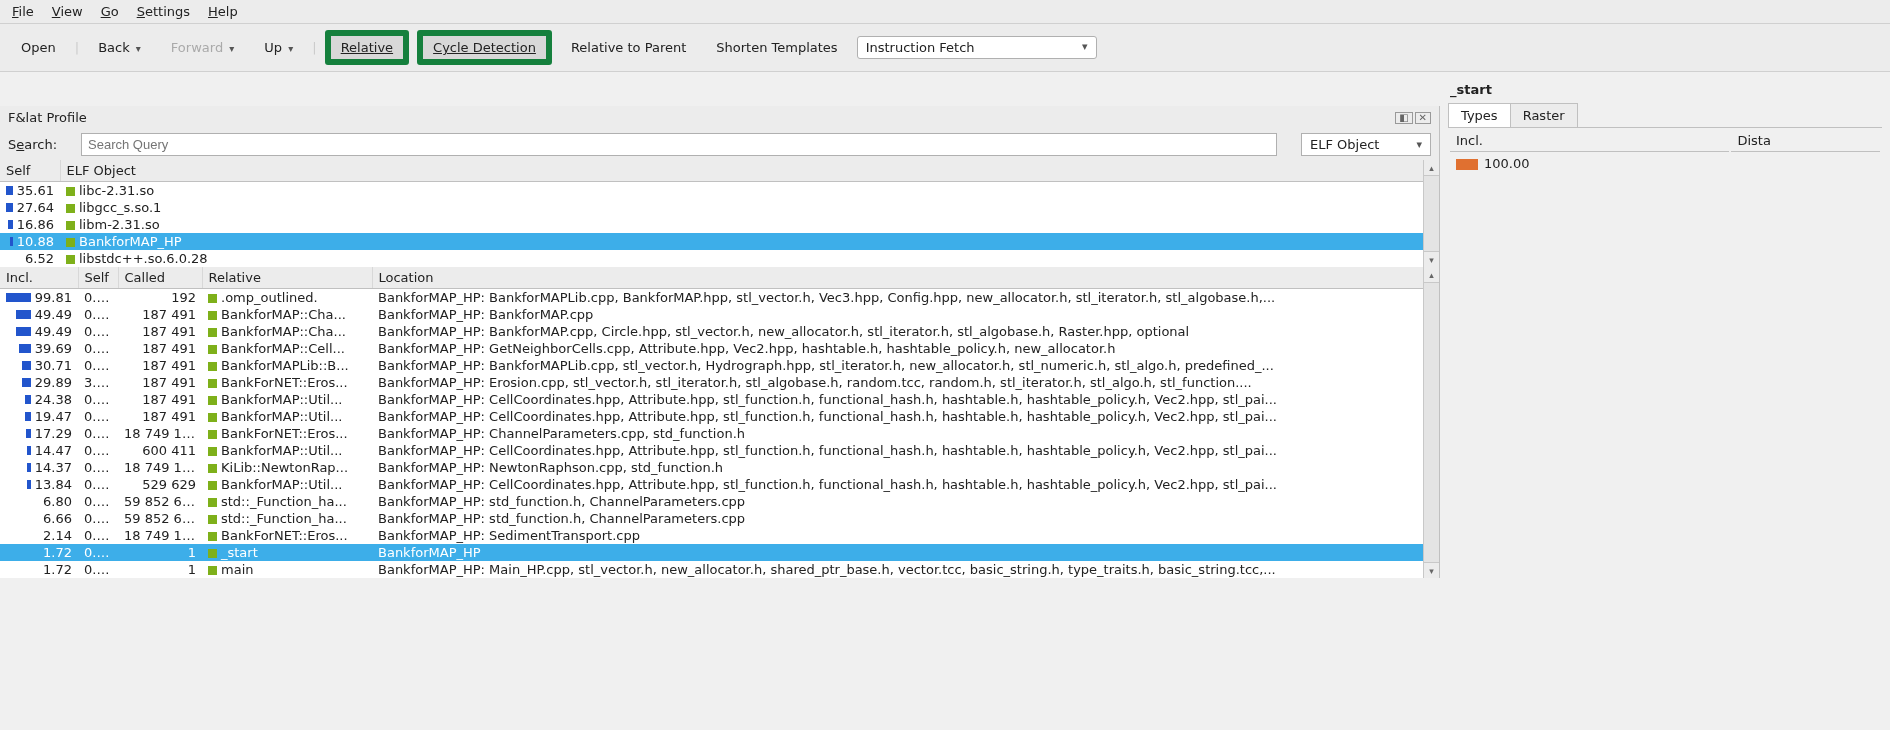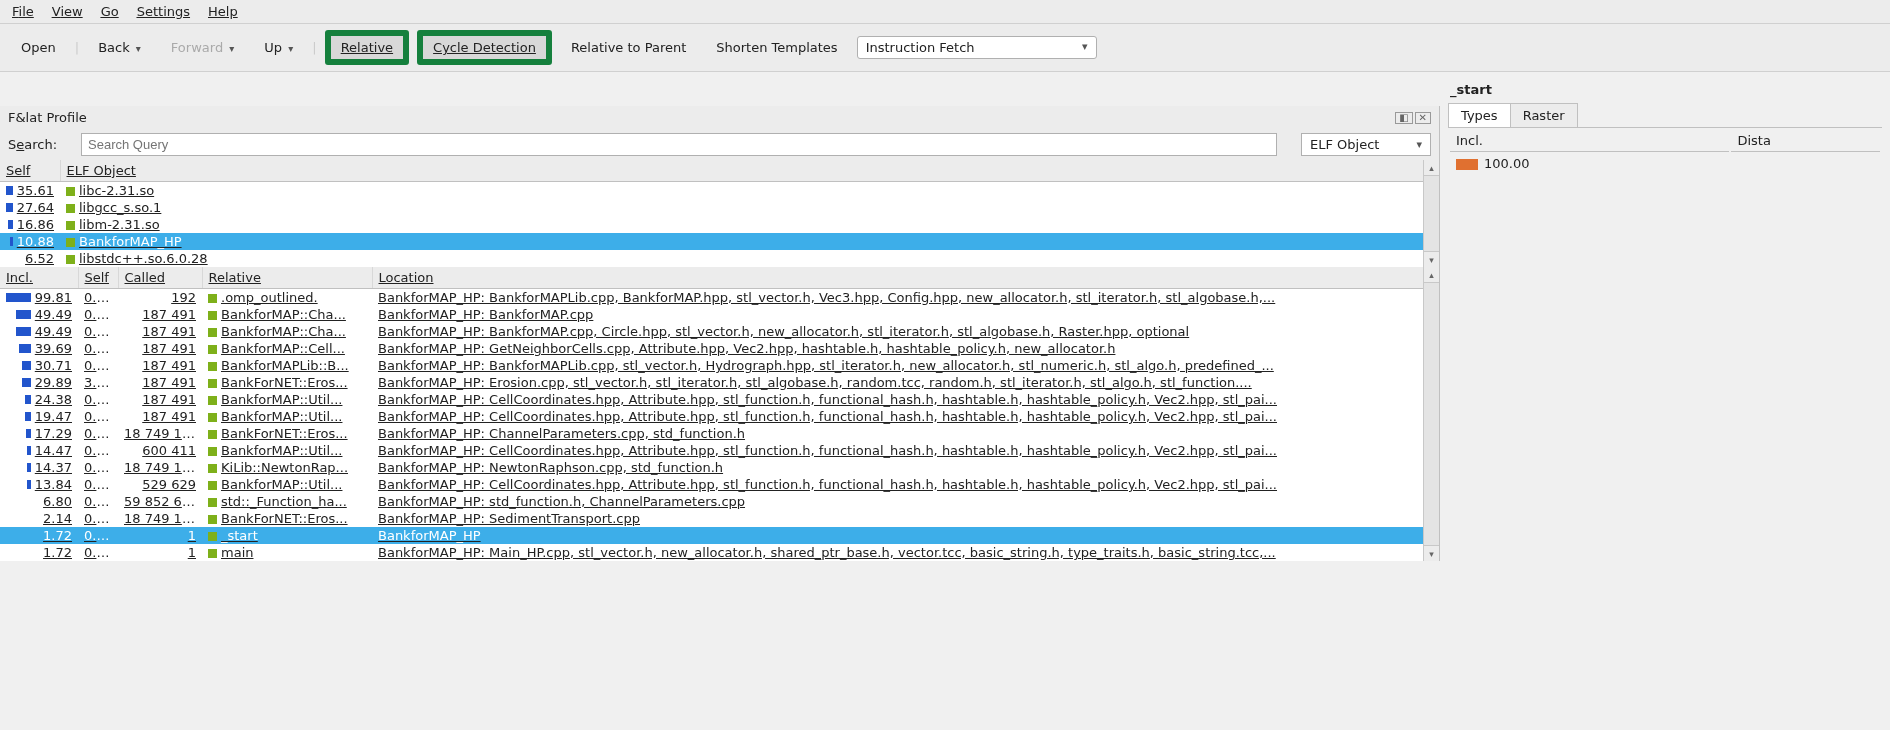--- a/index.html
+++ b/index.html
@@ -1,18 +1,18 @@
 <!DOCTYPE html>
 <html><head>
 <meta charset="utf-8">
 <style>
 * { box-sizing: border-box; margin: 0; padding: 0; }
 body { font-family: "DejaVu Sans", "Liberation Sans", sans-serif; font-size: 13px; background: #f0f0f0; color: #222; width: 1890px; }
 .menubar { display: flex; gap: 18px; padding: 4px 12px; background: #ececec; border-bottom: 1px solid #d0d0d0; }
-.menubar span { cursor: default; text-decoration: underline; }
+.menubar span { cursor: default; }
 .menubar span u { text-decoration: underline; }
 .toolbar { display: flex; align-items: center; gap: 8px; padding: 6px 10px; background: #ececec; border-bottom: 1px solid #d0d0d0; }
 .btn { padding: 4px 10px; border: 1px solid transparent; border-radius: 3px; background: transparent; cursor: default; font-size: 13px; }
 .btn.disabled { color: #aaa; }
 .btn.active { background: #d8d8d8; border: 6px solid #15803d; text-decoration: underline; }
 .dropdown-arrow { font-size: 10px; color: #555; margin-left: 2px; }
 .combo { border: 1px solid #b0b0b0; background: #fff; padding: 3px 24px 3px 8px; border-radius: 3px; position: relative; min-width: 240px; }
 .combo::after { content: "▾"; position: absolute; right: 8px; top: 3px; font-size: 11px; color: #555; }
 .main-wrap { display: flex; }
 .left-panel { flex: 0 0 1440px; display: flex; flex-direction: column; border-right: 1px solid #c0c0c0; margin-top: 34px; }
@@ -26,21 +26,21 @@
 .filter-combo { border: 1px solid #b0b0b0; background: #fff; padding: 3px 24px 3px 8px; position: relative; min-width: 130px; }
 .filter-combo::after { content: "▾"; position: absolute; right: 8px; top: 4px; font-size: 11px; color: #555; }
 .table { width: 100%; border-collapse: collapse; font-size: 13px; table-layout: fixed; }
 .table th { text-align: left; padding: 3px 6px; background: #ececec; border-bottom: 1px solid #c0c0c0; border-right: 1px solid #d8d8d8; font-weight: normal; }
 .table td { padding: 1px 6px; white-space: nowrap; overflow: hidden; text-overflow: ellipsis; }
 .table tr.selected td { background: #3daee9; color: #fff; }
 .num { text-align: right; font-variant-numeric: tabular-nums; }
 .bar-cell { display: flex; align-items: center; gap: 4px; justify-content: flex-end; }
 .bar { display: inline-block; height: 9px; background: #2255cc; }
 .sq { display: inline-block; width: 9px; height: 9px; background: #7eb01a; margin-right: 4px; vertical-align: middle; }
-.scroll-area { position: relative; text-decoration: underline; }
+.scroll-area { position: relative; }
 .vscroll { position: absolute; right: 0; top: 0; width: 16px; height: 100%; background: #e4e4e4; border-left: 1px solid #c8c8c8; }
 .vscroll .up, .vscroll .down { height: 16px; text-align: center; font-size: 9px; line-height: 16px; color: #666; background: #ececec; border-bottom: 1px solid #c8c8c8; }
 .vscroll .down { border-top: 1px solid #c8c8c8; border-bottom: none; position: absolute; bottom: 0; width: 100%; }
 .elf-table-wrap { position: relative; background: #fff; }
 .func-table-wrap { position: relative; background: #fff; }
 .right-title { font-weight: bold; padding: 6px 2px; }
 .tabs { display: flex; border-bottom: 1px solid #c0c0c0; }
 .tab { padding: 4px 12px; border: 1px solid #c0c0c0; border-bottom: none; background: #ececec; margin-right: -1px; }
 .tab.active { background: #fff; }
 .right-table th { text-align: left; font-weight: normal; padding: 3px 6px; border-bottom: 1px solid #c0c0c0; }
@@ -319,20 +319,32 @@
               <td>BankforMAP_HP: CellCoordinates.hpp, Attribute.hpp, stl_function.h, functional_hash.h, hashtable.h, hashtable_policy.h, Vec2.hpp, stl_pai...</td>
             </tr>
             <tr>
               <td>
                 <div class="bar-cell">
                   <span class="bar" style="width:0px"></span>
                   <span>6.80</span>
                 </div>
               </td>
               <td class="num">0.95</td>
+              <td class="num">59 852 652</td>
+              <td><span class="sq"></span>std::_Function_ha...</td>
+              <td>BankforMAP_HP: std_function.h, ChannelParameters.cpp</td>
+            </tr>
+            <tr>
+              <td>
+                <div class="bar-cell">
+                  <span class="bar" style="width:0px"></span>
+                  <span>6.66</span>
+                </div>
+              </td>
+              <td class="num">0.81</td>
               <td class="num">59 852 652</td>
               <td><span class="sq"></span>std::_Function_ha...</td>
               <td>BankforMAP_HP: std_function.h, ChannelParameters.cpp</td>
             </tr>
             <tr>
               <td>
                 <div class="bar-cell">
                   <span class="bar" style="width:0px"></span>
                   <span>2.14</span>
                 </div>

